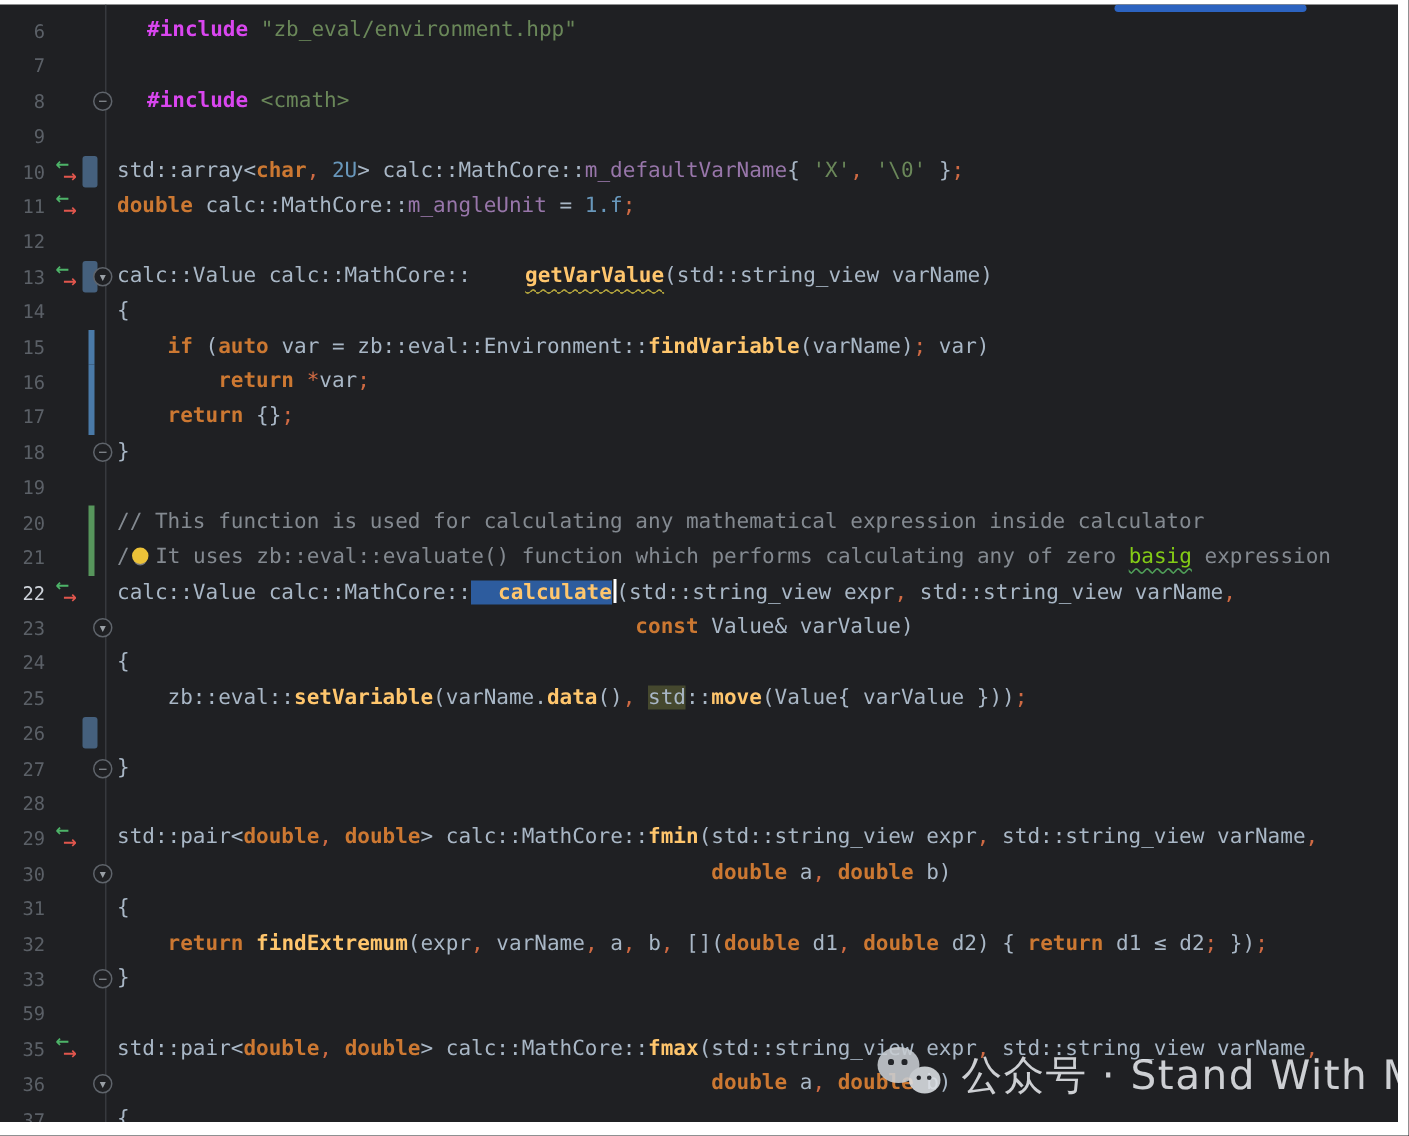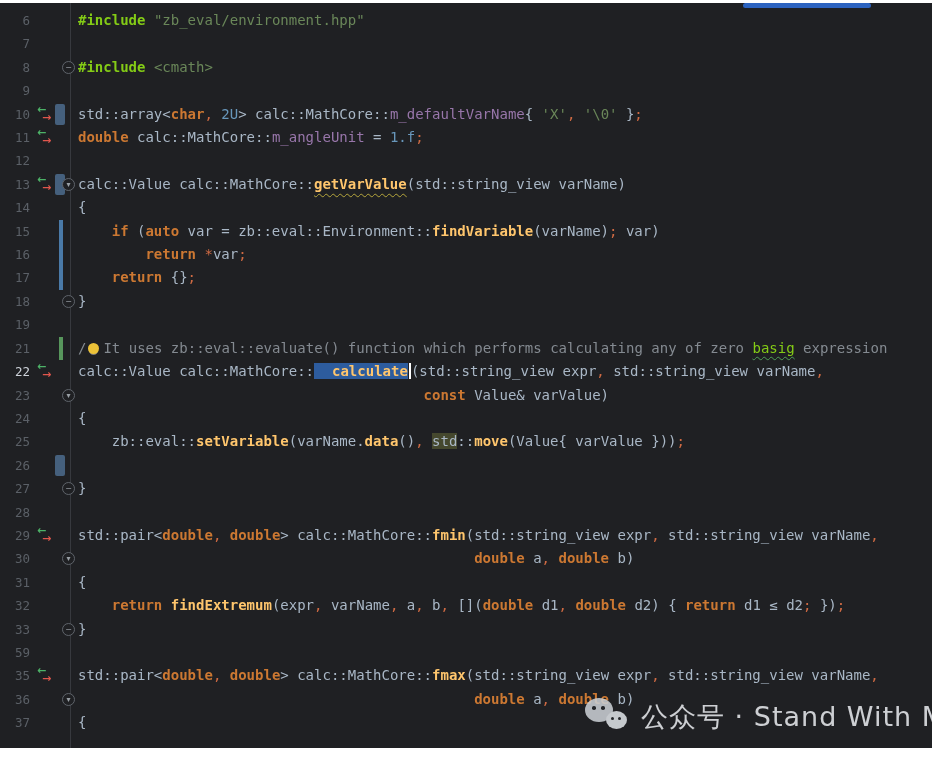--- a/index.html
+++ b/index.html
@@ -41,26 +41,26 @@
     border:1px solid #5f646b;border-radius:50%;background:#1f2023;z-index:2;
     color:#9aa0a6;font-size:8px;line-height:11px;text-align:center;
     font-family:"DejaVu Sans",sans-serif;
   }
   .codeln{
     position:absolute;left:78px;top:0;white-space:pre;
     font-family:"DejaVu Sans Mono",monospace;font-size:14px;line-height:23.42px;
   }
   .tk-txt{color:#A9B7C6;}
   .tk-kw{color:#CC7832;font-weight:bold;}
-  .tk-pp{color:#84cc16;font-weight:bold;}
+  .tk-pp{color:#d946ef;font-weight:bold;margin-left:20px;}
   .tk-str{color:#6A8759;}
   .tk-num{color:#6897BB;}
   .tk-fn{color:#FFC66D;font-weight:bold;}
   .tk-fnu{color:#FFC66D;font-weight:bold;text-decoration:underline;text-decoration-style:wavy;
-    text-decoration-color:#b5a63c;text-decoration-thickness:1px;text-underline-offset:4px;}
+    text-decoration-color:#b5a63c;text-decoration-thickness:1px;text-underline-offset:4px;margin-left:36px;}
   .tk-fnsel{color:#FFC66D;font-weight:bold;background:#2d5c9e;padding-left:18px;}
   .tk-field{color:#9876AA;}
   .tk-cmt{color:#848a91;}
   .tk-cmtw{color:#84cc16;text-decoration:underline;text-decoration-style:wavy;
     text-decoration-color:#4f9e58;text-decoration-thickness:1px;text-underline-offset:3px;text-align:center;}
   .tk-semi{color:#cf6a43;}
   .tk-hl{color:#A9B7C6;background:#45482e;}
   .tk-caret{display:inline-block;width:2px;height:16px;background:#ffffff;vertical-align:-3px;margin-left:1px;}
   .tk-bulb{display:inline-block;width:11px;height:11px;border-radius:50%;background:#ecc238;
     margin:0 4px 0 2px;vertical-align:-1px;box-shadow:0 2px 0 -1px #7a7a7a;}
@@ -154,20 +154,25 @@
         <span class="codeln"><span class="tk-txt">    </span><span class="tk-kw">return</span><span class="tk-txt"> {}</span><span class="tk-semi">;</span></span>
       </div>
       <div class="line">
         <span class="lnum">18</span>
         <span class="fold">−</span>
         <span class="codeln"><span class="tk-txt">}</span></span>
       </div>
       <div class="line">
         <span class="lnum">19</span>
         <span class="codeln"></span>
+      </div>
+      <div class="line">
+        <span class="lnum">20</span>
+        <span class="bar bar-green"></span>
+        <span class="codeln"><span class="tk-cmt">// This function is used for calculating any mathematical expression inside calculator</span></span>
       </div>
       <div class="line">
         <span class="lnum">21</span>
         <span class="bar bar-green"></span>
         <span class="codeln"><span class="tk-cmt">/</span><span class="tk-bulb"></span><span class="tk-cmt">It uses zb::eval::evaluate() function which performs calculating any of zero </span><span class="tk-cmtw">basig</span><span class="tk-cmt"> expression</span></span>
       </div>
       <div class="line">
         <span class="lnum cur">22</span>
         <span class="gi">
           <span class="a1">←</span>

